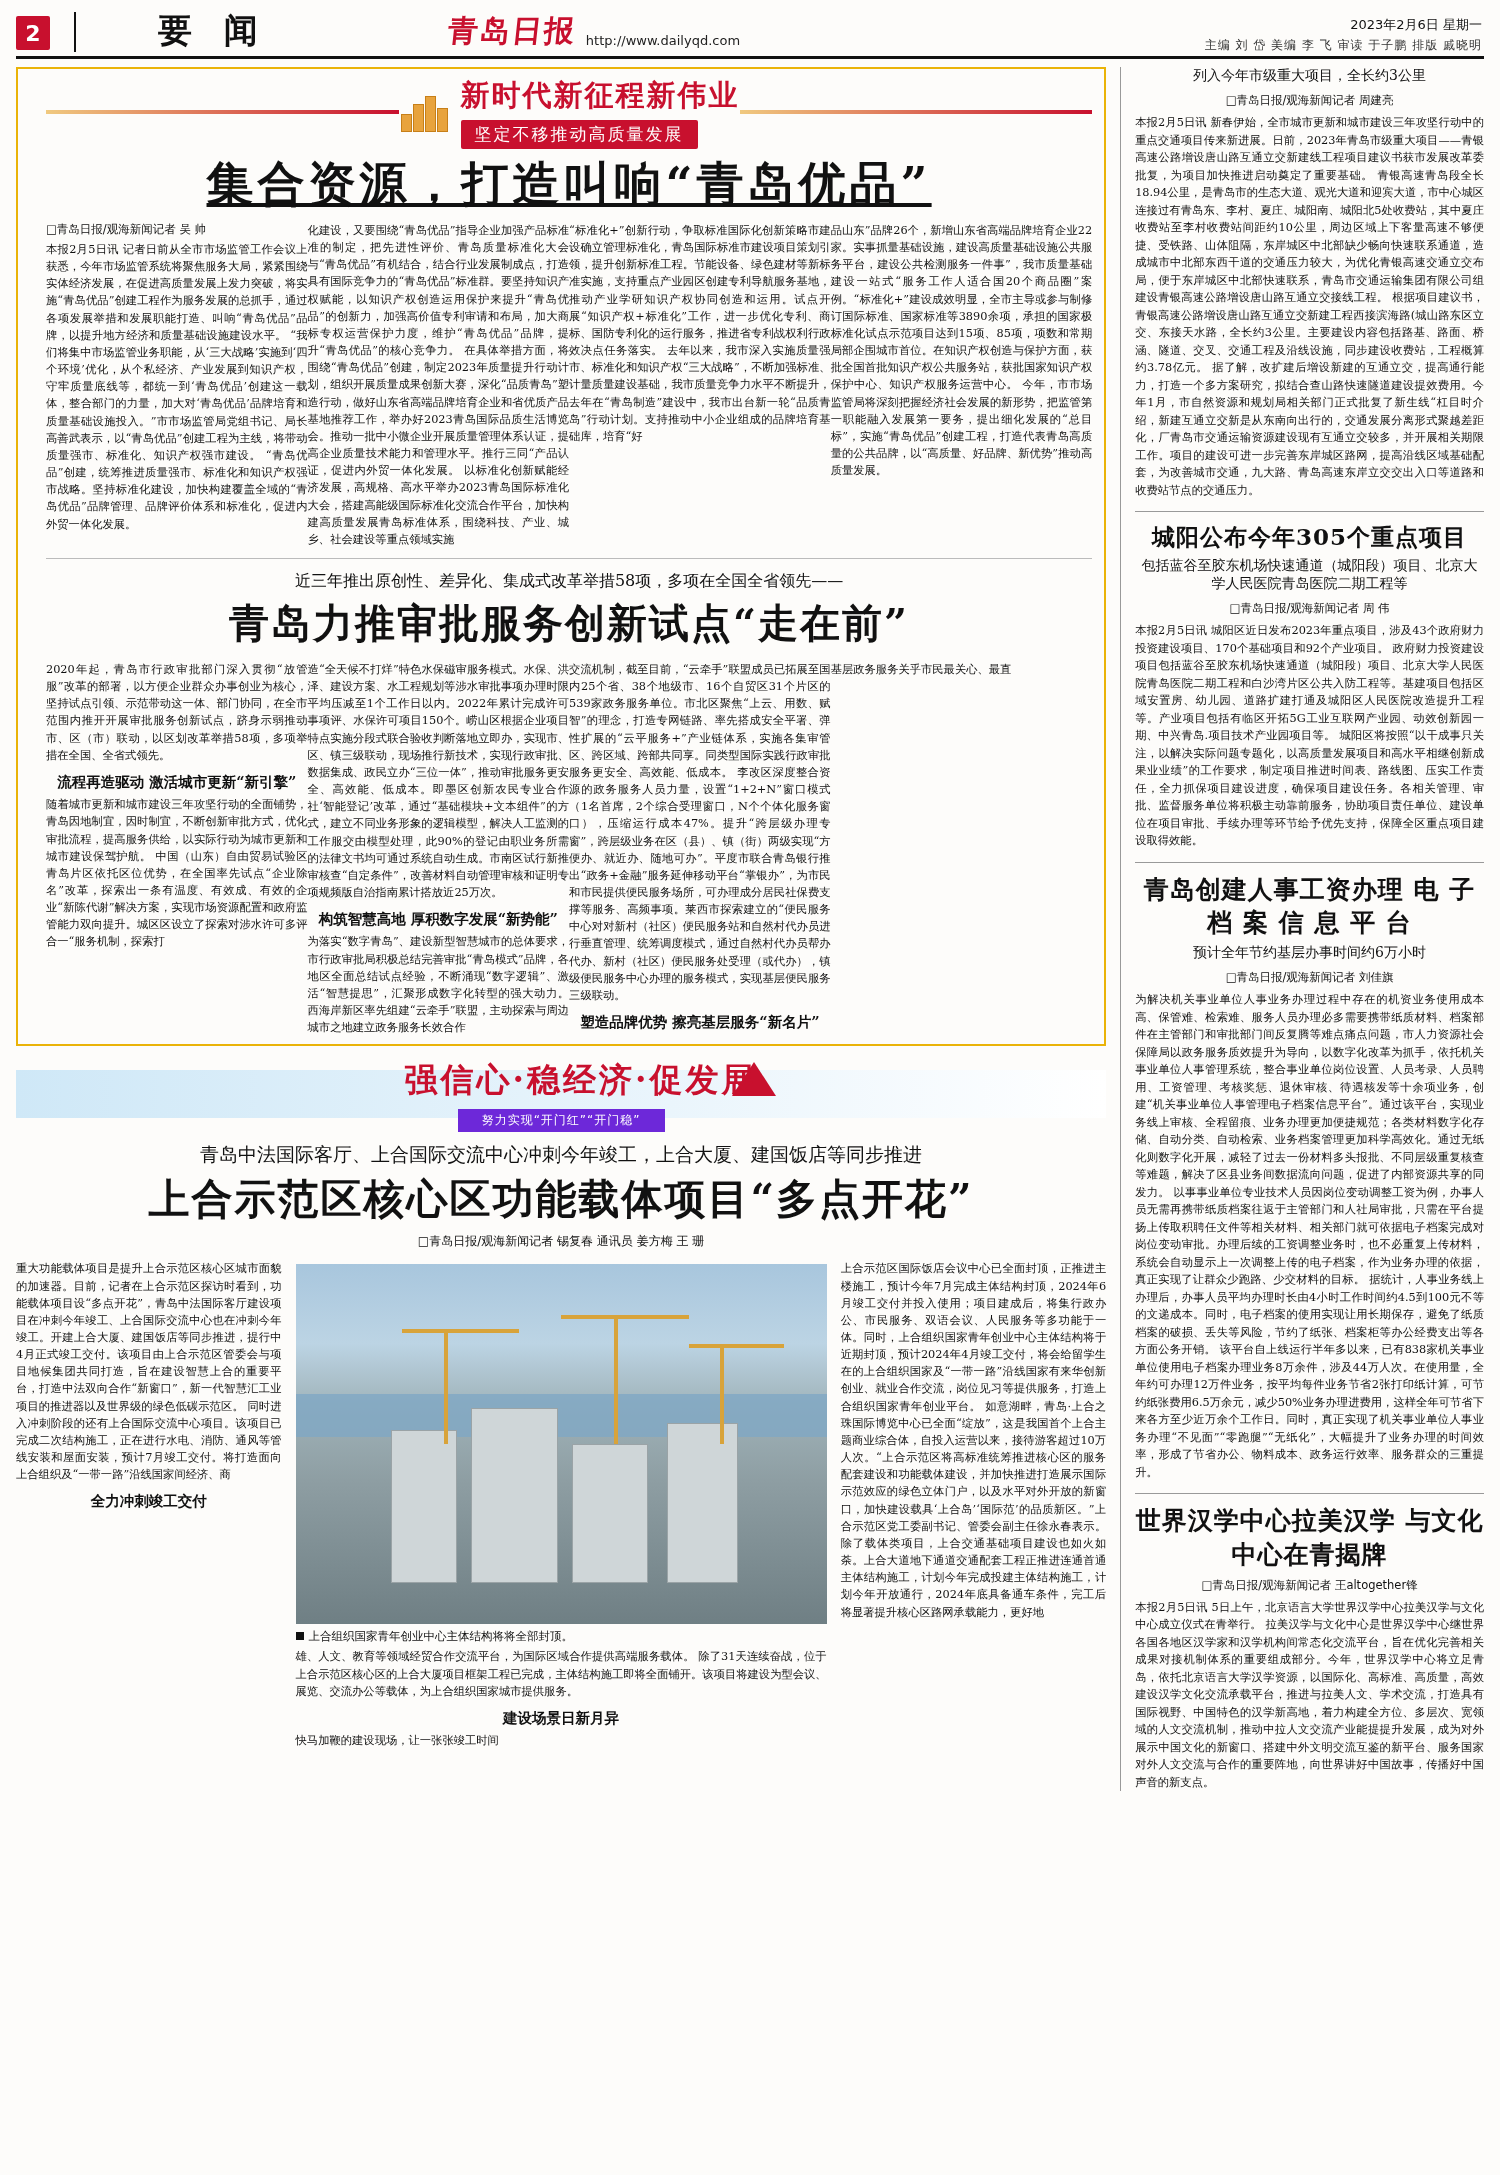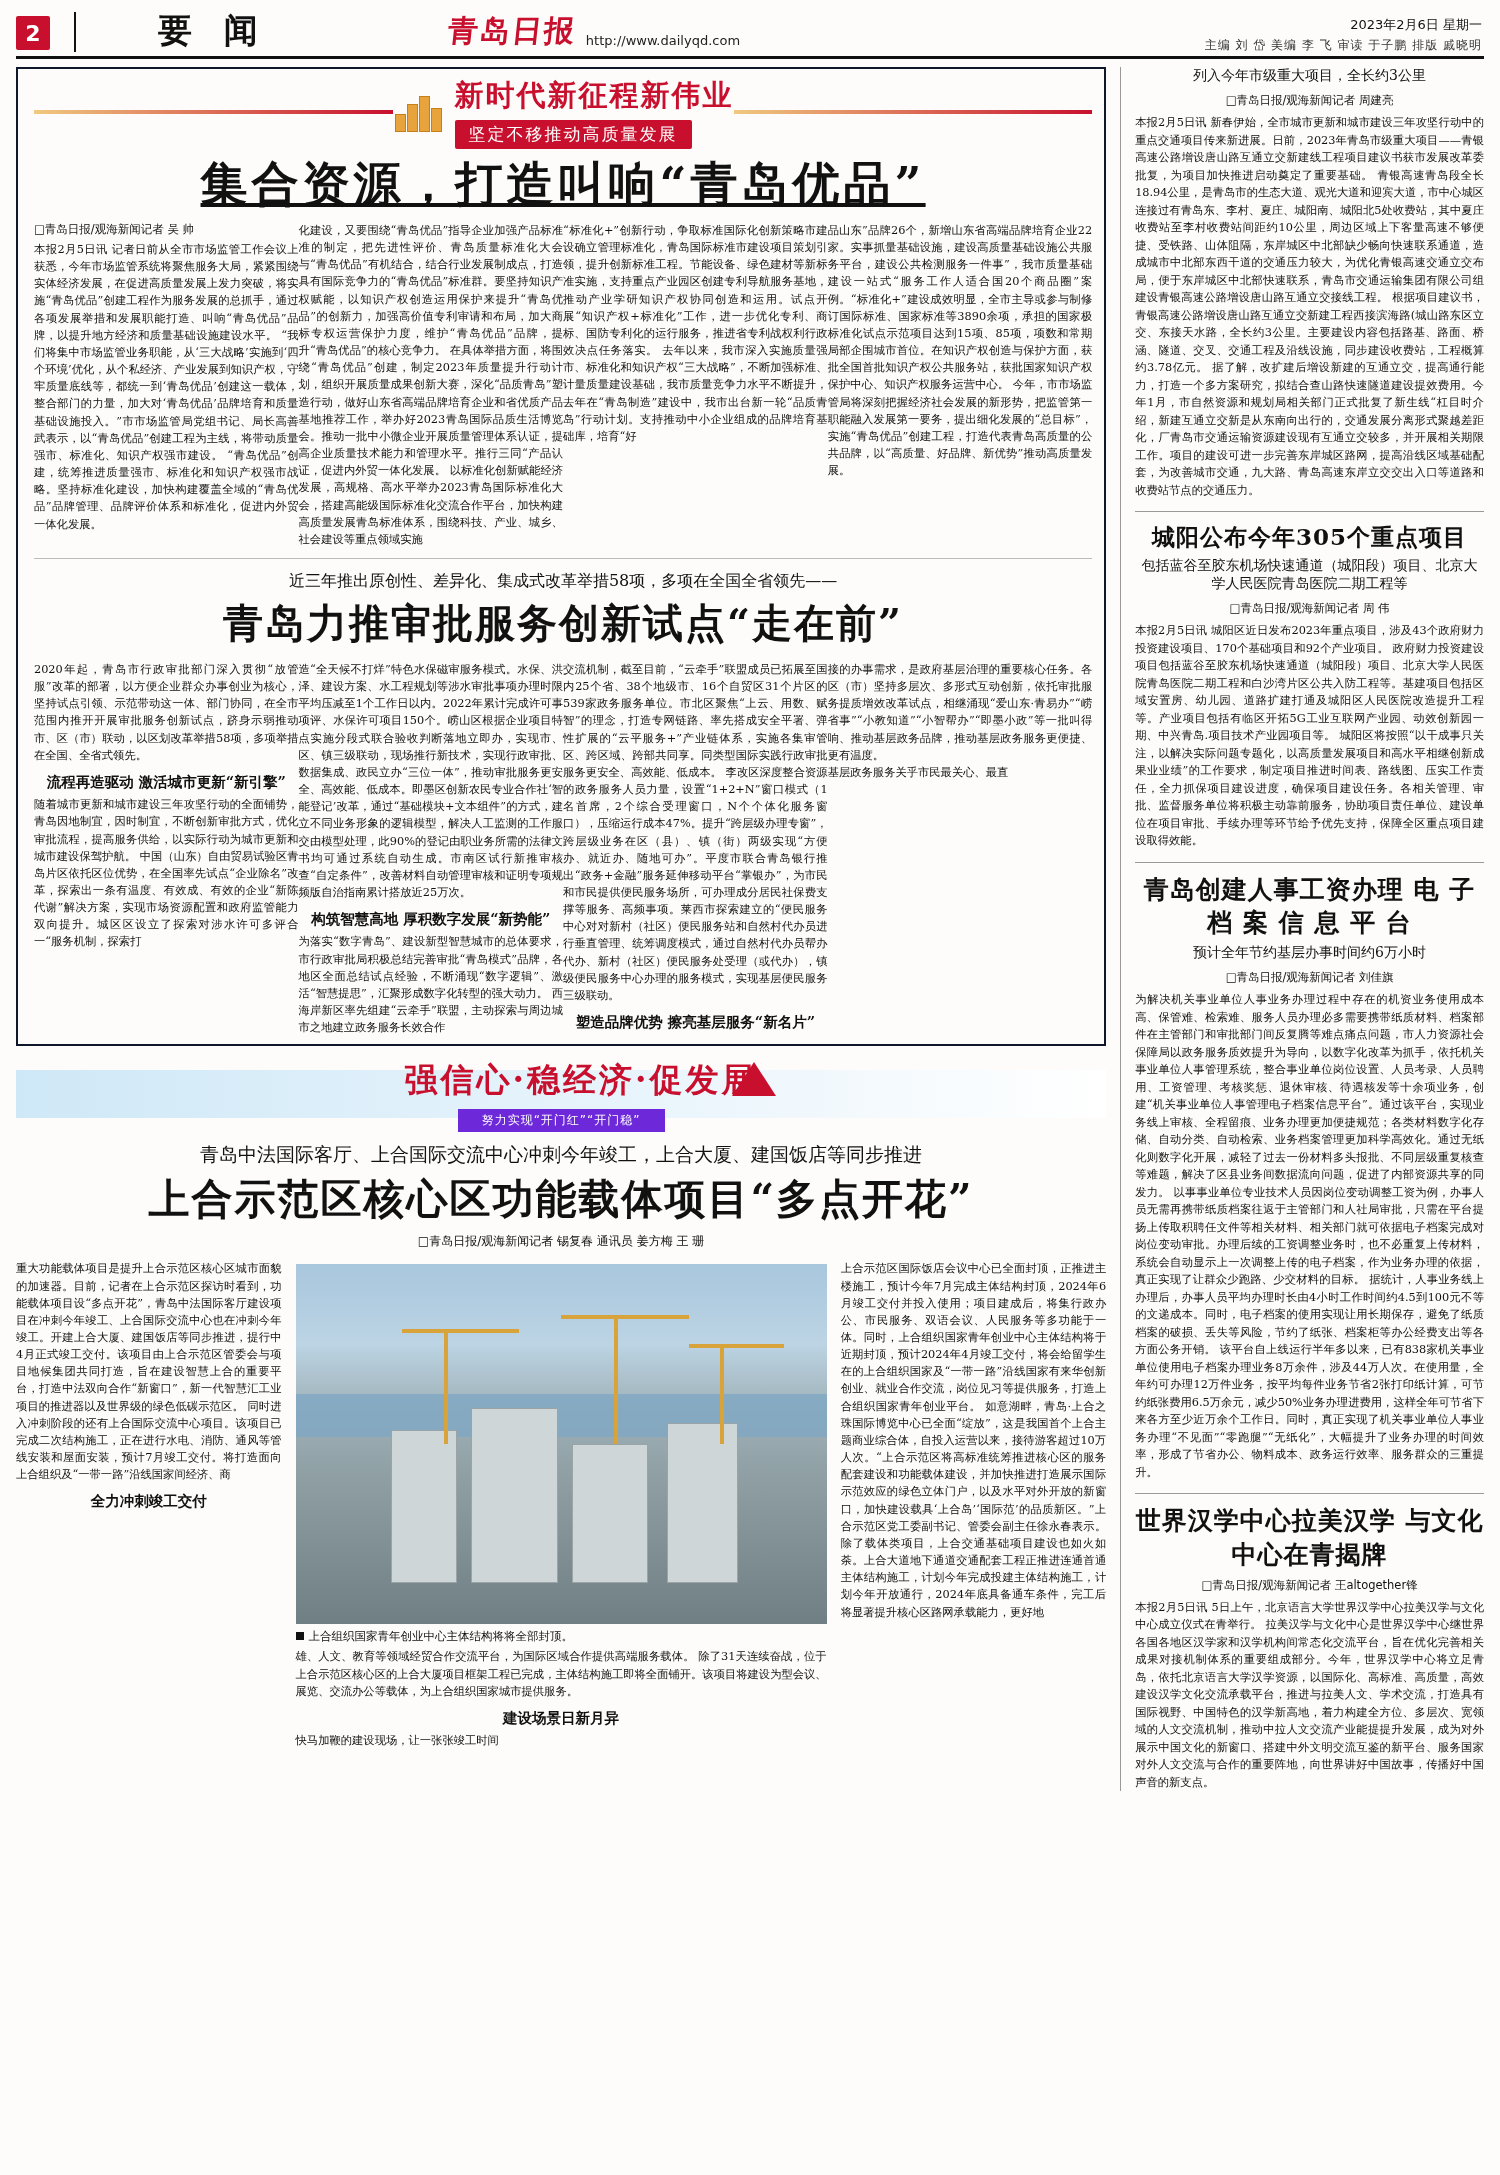--- a/index.html
+++ b/index.html
@@ -26,21 +26,21 @@
   .site{font-size:13px;color:#222;margin-left:10px;margin-bottom:4px;}
   .date{position:absolute;right:2px;bottom:22px;font-size:13px;}
   .credits{position:absolute;right:2px;bottom:2px;font-size:12px;color:#333;letter-spacing:1px;}
 
   
   .body-area{display:flex;margin-top:8px;}
   .left-zone{width:1100px;position:relative;}
   .right-zone{width:352px;margin-left:14px;border-left:1px solid #999;padding-left:14px;}
 
   
-  .redbox{border:2px solid #0f172a;padding:10px 12px 8px 16px;position:relative;}
+  .redbox{border:2px solid #eab308;padding:10px 12px 8px 28px;position:relative;}
   .banner{display:flex;align-items:center;justify-content:center;margin:2px 0 6px 0;position:relative;height:62px;}
   .banner-icon{width:54px;height:40px;position:relative;margin-right:8px;}
   .bar{position:absolute;bottom:0;width:9px;background:#e8a33d;border:1px solid #c77f18;}
   .banner-textbox{display:flex;flex-direction:column;align-items:flex-start;}
   .banner-main{font-family:"DejaVu Serif","Liberation Serif",serif;font-weight:bold;font-size:29px;color:#c8102e;letter-spacing:2px;}
   .banner-sub{background:#c8102e;color:#fff;font-size:17px;padding:3px 14px;margin-top:4px;letter-spacing:2px;border-radius:2px;}
   .bn-left,.bn-right{flex:1;height:4px;background:linear-gradient(90deg,#f0c97f,#c8102e);}
   .headline1{text-align:center;font-family:"DejaVu Serif","Liberation Serif",serif;font-weight:bold;
              font-size:47px;letter-spacing:4px;margin:10px 0 6px 0;text-decoration:underline;}
   .subhead1{text-align:center;font-size:21px;letter-spacing:1px;margin-bottom:10px;font-family:"DejaVu Serif","Liberation Serif",serif;}
@@ -170,21 +170,20 @@
               <div class="col-text">为落实“数字青岛”、建设新型智慧城市的总体要求，市行政审批局积极总结完善审批“青岛模式”品牌，各地区全面总结试点经验，不断涌现“数字逻辑”、激活“智慧提思”，汇聚形成数字化转型的强大动力。
 西海岸新区率先组建“云牵手”联盟，主动探索与周边城市之地建立政务服务长效合作</div>
             </div>
             <div>
               <div class="col-text">交流机制，截至目前，“云牵手”联盟成员已拓展至国内25个省、38个地级市、16个自贸区31个片区的539家政务服务单位。市北区聚焦“上云、用数、赋智”的理念，打造专网链路、率先搭成安全平署、弹性扩展的“云平服务+”产业链体系，实施各集审管区、跨区域、跨部共同享。同类型国际实践行政审批服务更安全、高效能、低成本。
 李改区深度整合资源的政务服务人员力量，设置“1+2+N”窗口模式（1名首席，2个综合受理窗口，N个个体化服务窗口），压缩运行成本47%。提升“跨层级办理专窗”，跨层级业务在区（县）、镇（街）两级实现“方便办、就近办、随地可办”。平度市联合青岛银行推出“政务+金融”服务延伸移动平台“掌银办”，为市民和市民提供便民服务场所，可办理成分居民社保费支撑等服务、高频事项。莱西市探索建立的“便民服务中心对对新村（社区）便民服务站和自然村代办员进行垂直管理、统筹调度模式，通过自然村代办员帮办代办、新村（社区）便民服务处受理（或代办），镇级便民服务中心办理的服务模式，实现基层便民服务三级联动。</div>
               <div class="subtitle">塑造品牌优势
 擦亮基层服务“新名片”</div>
             </div>
             <div>
-              <div class="col-text">接的办事需求，是政府基层治理的重要核心任务。各区（市）坚持多层次、多形式互动创新，依托审批服务提质增效改革试点，相继涌现“爱山东·青易办”“崂省事”“小教知道”“小智帮办”“即墨小政”等一批叫得响、推动基层政务品牌，推动基层政务服务更便捷、更有温度。</div>
               <div class="col-text">基层政务服务关乎市民最关心、最直</div>
             </div>
           </div>
         </div>
       </div>
 
       <div>
         <div class="banner2">
           <div class="b2-bg"></div>
           <div class="arrow"></div>

